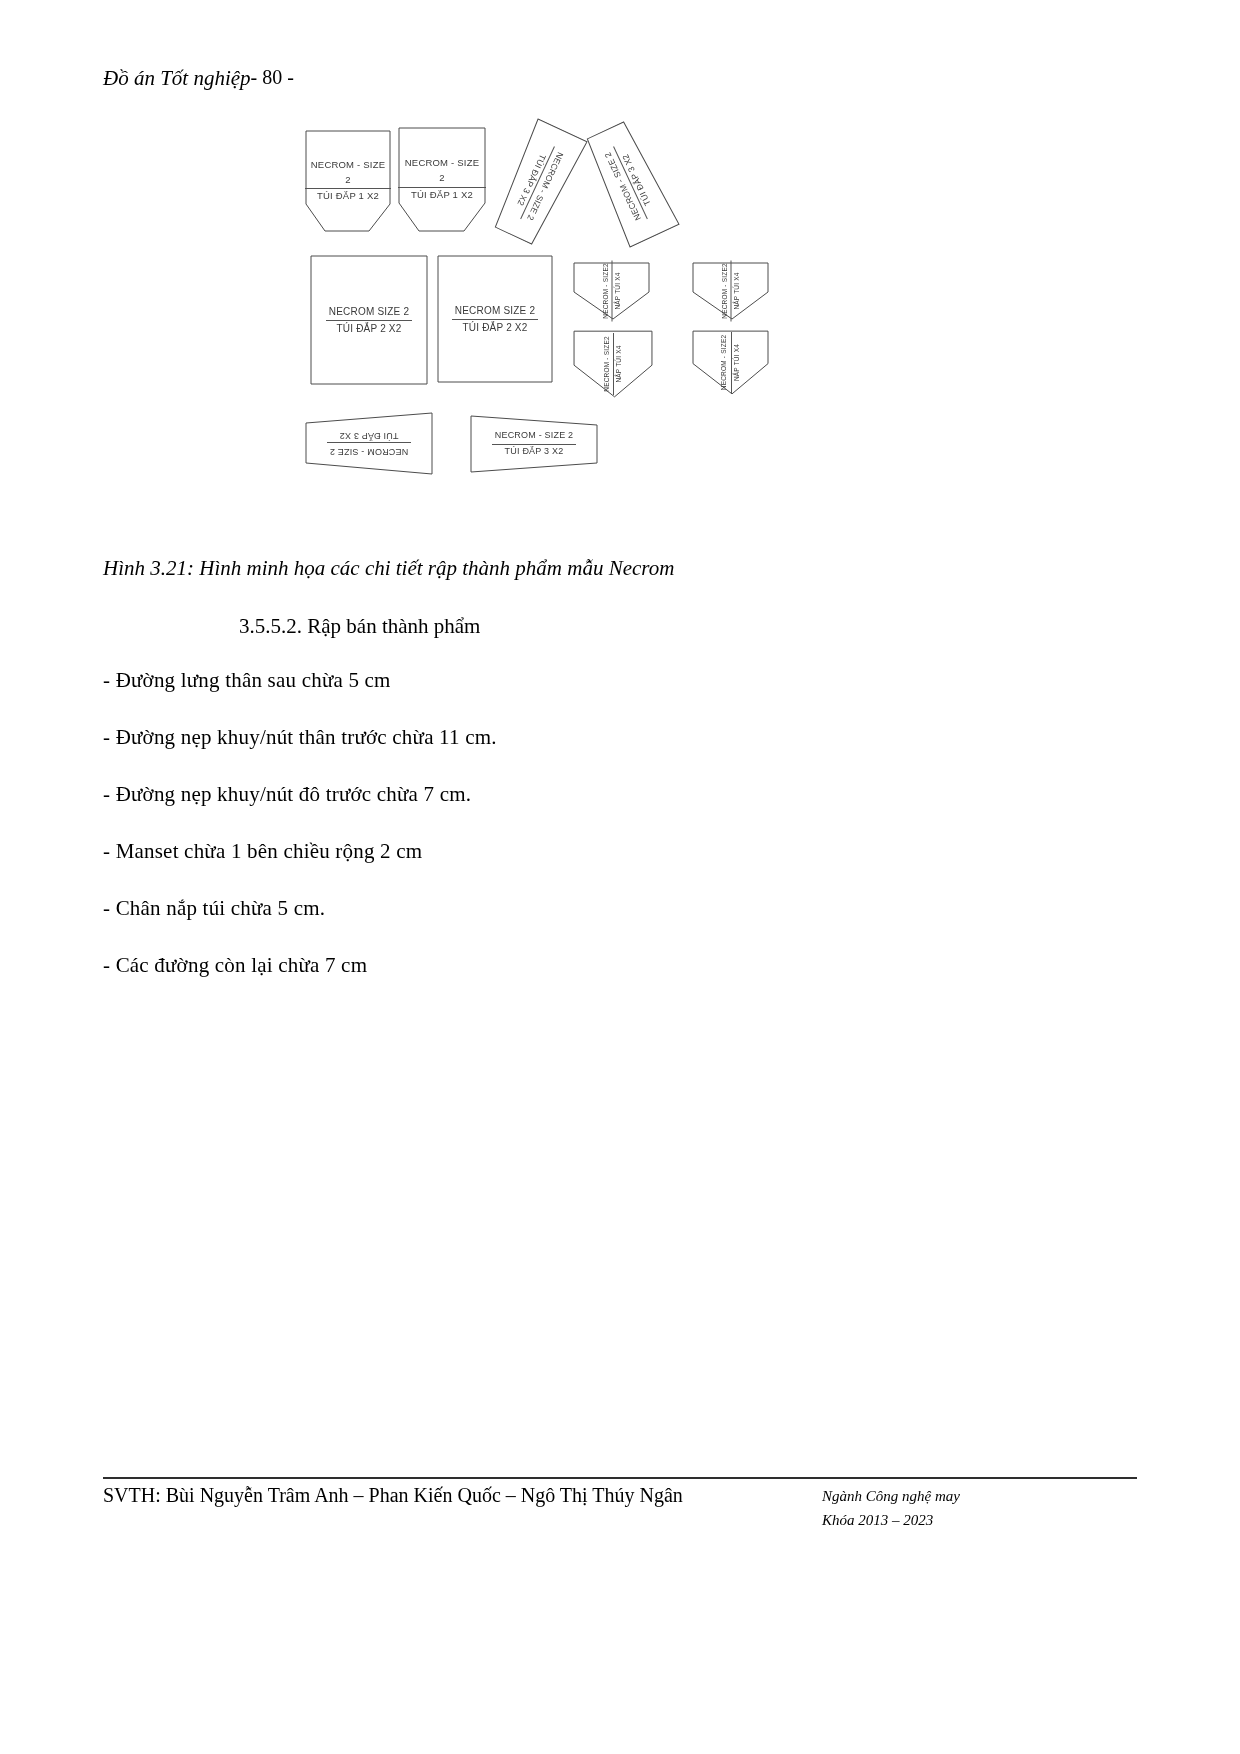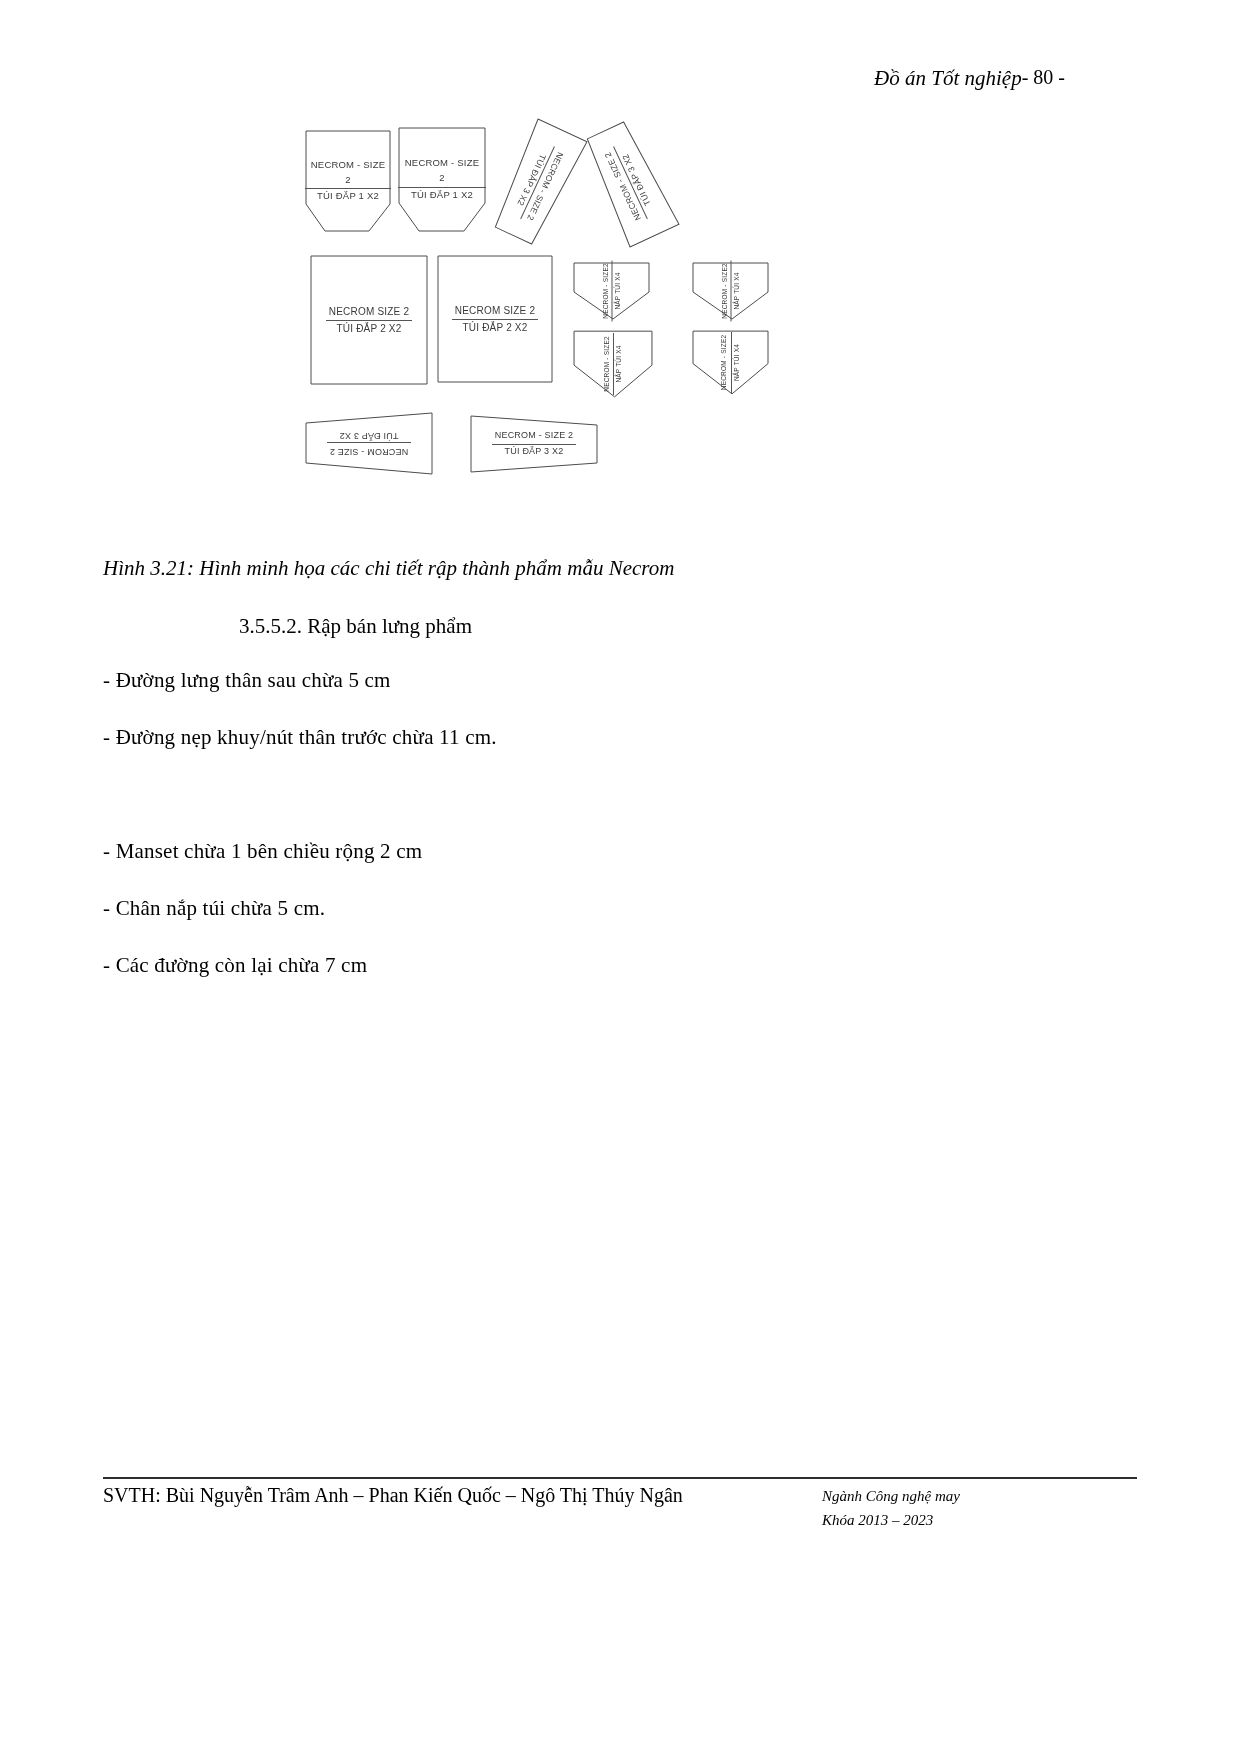--- a/index.html
+++ b/index.html
@@ -1,21 +1,21 @@
 <!DOCTYPE html>
 <html><head>
 <meta charset="utf-8">
 <style>
   *{margin:0;padding:0;box-sizing:border-box}
   html,body{background:#ffffff}
   body{font-family:"Liberation Serif",serif;color:#000}
   .page{position:relative;width:1240px;height:1754px;background:#fff;overflow:hidden}
 
   
-  .hdr{position:absolute;top:66px;left:103px;right:103px;display:flex;justify-content:flex-end;font-size:21px}
+  .hdr{position:absolute;top:66px;left:103px;right:103px;display:flex;justify-content:flex-start;font-size:21px}
   .hdr-left{font-style:italic}
   .hdr-page{font-size:20px;margin-right:72px}
 
   
   .fig{position:absolute;left:300px;top:122px;width:560px;height:372px}
   .piece{position:absolute}
   .piece svg{position:absolute;left:0;top:0;width:100%;height:100%;display:block}
   .piece svg polygon{fill:#ffffff;stroke:#4c4c4c;stroke-width:1;vector-effect:non-scaling-stroke}
   .plabel{position:absolute;inset:0;display:flex;flex-direction:column;align-items:center;justify-content:center;
           text-align:center;font-family:"Liberation Sans",sans-serif;color:#3a3a3a;line-height:1.55;letter-spacing:.2px}
@@ -161,24 +161,25 @@
       <div class="plabel" style="font-size:9px">
         <span class="l1">NECROM - SIZE 2</span>
         <span>TÚI ĐẮP 3  X2</span>
       </div>
     </div>
 
   </div>
 
   <div class="caption">Hình 3.21: Hình minh họa các chi tiết rập thành phẩm mẫu Necrom</div>
 
-  <div class="heading">3.5.5.2. Rập bán lưng phẩm</div>
+  <div class="heading">3.5.5.2. Rập bán thành phẩm</div>
 
   <div class="li" style="top:668px">- Đường lưng thân sau chừa 5 cm</div>
   <div class="li" style="top:725px">- Đường nẹp khuy/nút thân trước chừa 11 cm.</div>
+  <div class="li" style="top:782px">- Đường nẹp khuy/nút đô trước chừa 7 cm.</div>
   <div class="li" style="top:839px">- Manset chừa 1 bên chiều rộng 2 cm</div>
   <div class="li" style="top:896px">- Chân nắp túi chừa 5 cm.</div>
   <div class="li" style="top:953px">- Các đường còn lại chừa 7 cm</div>
 
   <div class="footline"></div>
   <div class="foot-left">SVTH: Bùi Nguyễn Trâm Anh – Phan Kiến Quốc – Ngô Thị Thúy Ngân</div>
   <div class="foot-right">
     <div>Ngành Công nghệ may</div>
     <div>Khóa 2013 – 2023</div>
   </div>

